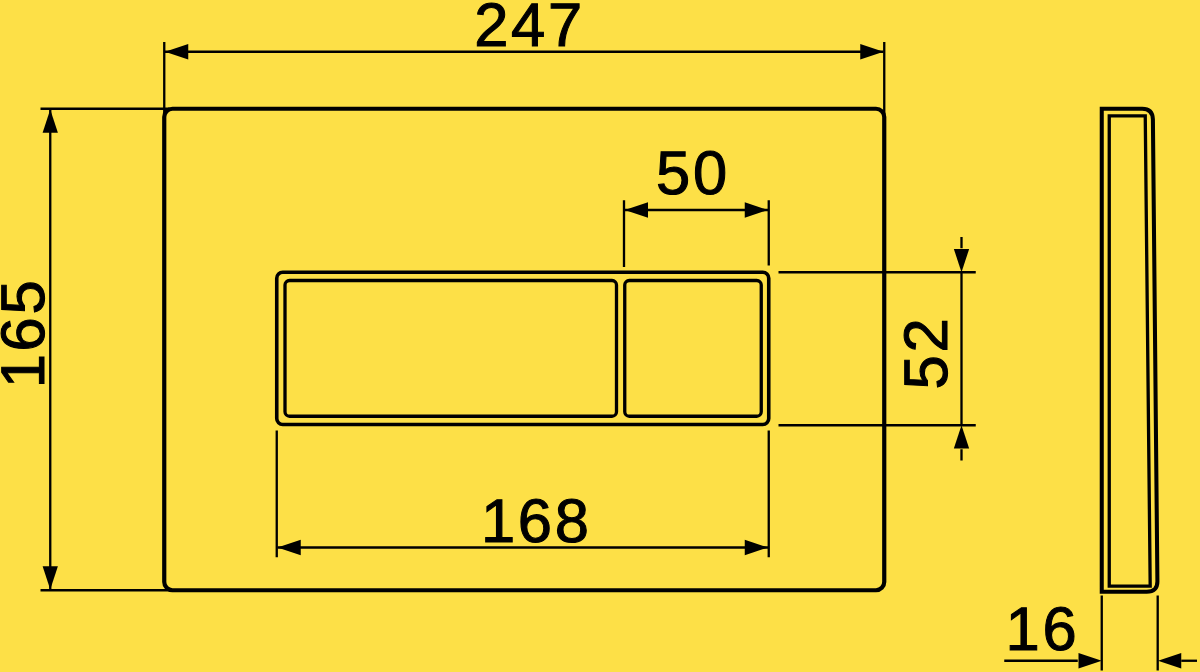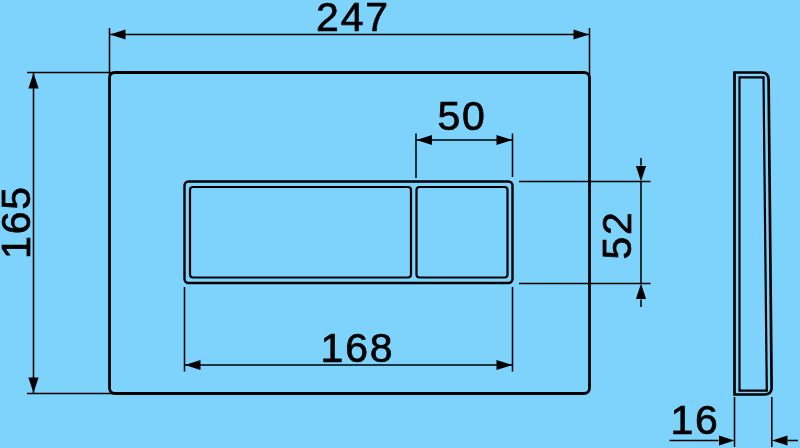--- a/index.html
+++ b/index.html
@@ -1,17 +1,17 @@
 <!DOCTYPE html>
 <html><head>
 <meta charset="utf-8">
 <title>Flush plate technical drawing</title>
 <style>
   html,body{margin:0;padding:0;background:#ffffff;}
-  #stage{position:relative;width:800px;height:448px;background:#7dd3fc;overflow:hidden;}
+  #stage{position:relative;width:800px;height:448px;background:#fde047;overflow:hidden;}
   svg{display:block;}
   text{font-family:"Liberation Sans",sans-serif;fill:#000;}
 </style>
 </head>
 <body>
 <div id="stage">
 <svg width="800" height="448" viewBox="0 0 800 448">
   <g fill="none" stroke="#000" stroke-linecap="butt" stroke-linejoin="miter">
 
     <rect x="109.5" y="72.5" width="480" height="321" rx="5.5" ry="5.5" stroke-width="2.8"></rect>

